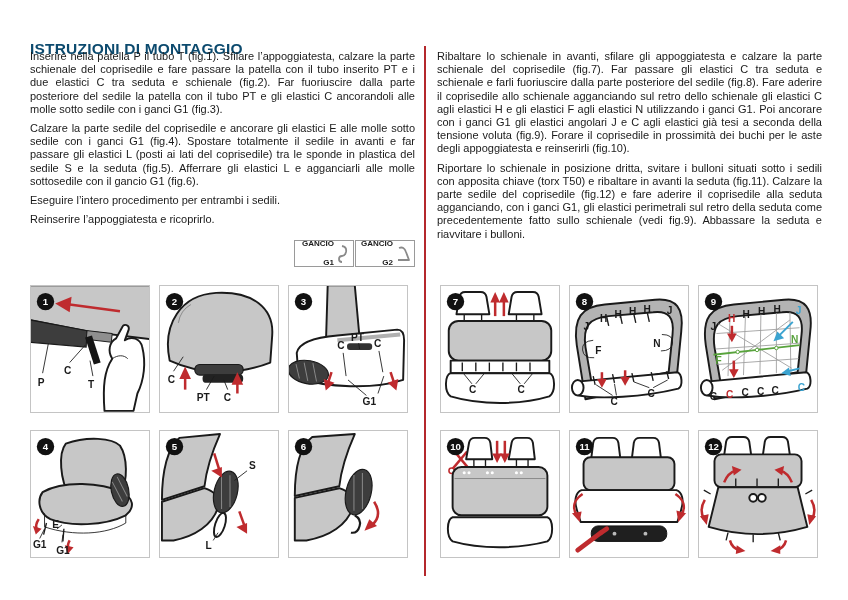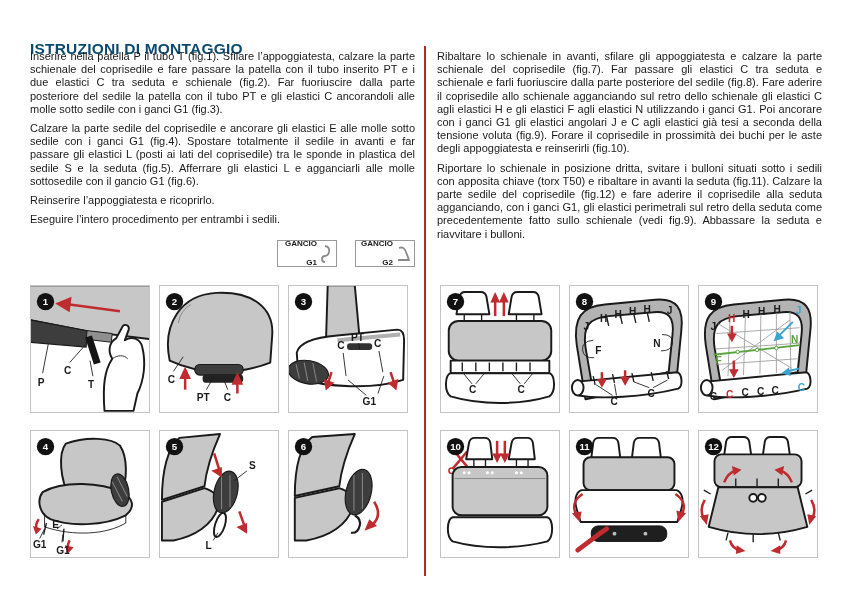--- a/index.html
+++ b/index.html
@@ -7,21 +7,21 @@
        font-family:"Liberation Sans",sans-serif;color:#1a1a1a}
   .page-title{position:absolute;left:30px;top:30px;font-size:15.5px;font-weight:bold;
        color:#0c4a6e;letter-spacing:.2px}
   .col{position:absolute;top:50px}
   .col-left{left:30px;width:385px}
   .col-right{left:437px;width:385px}
   .col h2{font-size:13px;font-weight:bold;margin:0 0 7px 0;color:#111}
   .col p{font-size:11px;line-height:13.2px;text-align:justify;margin:0 0 6px 0}
   .col p b{font-weight:normal}
   .divider{position:absolute;left:424px;top:46px;width:2px;height:530px;background:#b4282c}
-  .hooks{position:absolute;right:0;top:190px;display:flex;gap:18px}
+  .hooks{position:absolute;right:0;top:190px;display:flex;gap:1px}
   .hookbox{width:52px;height:23px;border:1px solid #9a9a9a;background:#fff;display:flex;
        align-items:center;justify-content:flex-end;padding:1px 3px;gap:3px}
   .hooklbl{font-size:8px;font-weight:bold;text-align:right;line-height:9.5px;white-space:pre-line}
   .figs{position:absolute;display:flex;flex-direction:column;gap:17px}
   .figs-left{left:30px;top:285px}
   .figs-right{left:440px;top:285px}
   .figrow{display:flex;gap:9px}
   .fig{width:120px;height:128px;border:1px solid #c4c4c4;background:#fff;box-sizing:border-box}
   .fig svg{display:block;width:100%;height:100%}
   svg text{font-family:"Liberation Sans",sans-serif;font-weight:bold;font-size:10.5px;fill:#1a1a1a}
@@ -44,22 +44,22 @@
 </style>
 </head>
 <body>
 
 <h1 class="page-title">ISTRUZIONI DI MONTAGGIO</h1>
 <div class="divider"></div>
 
 <div class="col col-left">
   <p>Inserire nella patella P il tubo T (<b>fig.1</b>). Sfilare l’appoggiatesta, calzare la parte schienale del coprisedile e fare passare la patella con il tubo inserito PT e i due elastici C tra seduta e schienale (<b>fig.2</b>). Far fuoriuscire dalla parte posteriore del sedile la patella con il tubo PT e gli elastici C ancorandoli alle molle sotto sedile con i ganci G1 (<b>fig.3</b>).</p>
   <p>Calzare la parte sedile del coprisedile e ancorare gli elastici E alle molle sotto sedile con i ganci G1 (<b>fig.4</b>). Spostare totalmente il sedile in avanti e far passare gli elastici L (posti ai lati del coprisedile) tra le sponde in plastica del sedile S e la seduta (<b>fig.5</b>). Afferrare gli elastici L e agganciarli alle molle sottosedile con il gancio G1 (<b>fig.6</b>).</p>
+  <p>Eseguire l’intero procedimento per entrambi i sedili.</p>
   <p>Reinserire l’appoggiatesta e ricoprirlo.</p>
-  <p>Eseguire l’intero procedimento per entrambi i sedili.</p>
   <div class="hooks">
     <div class="hookbox">
       <div class="hooklbl"><span>GANCIO</span><br>
       <span>G1</span></div>
       <svg width="13" height="19" viewBox="0 0 13 19">
         <path d="M5,2 q5,1 4,6 q-1,4 -4,4 q-3,0 -3,3 q0,3 3,3" stroke="#8a8a8a" stroke-width="1.8" fill="none"></path>
       </svg>
     </div>
     <div class="hookbox">
       <div class="hooklbl"><span>GANCIO</span><br>

